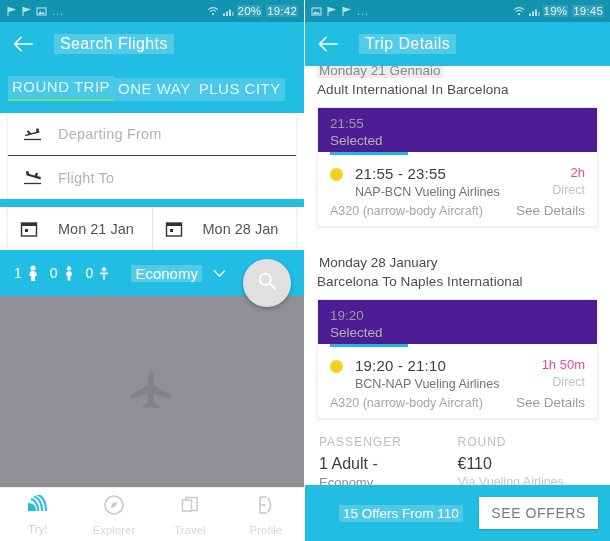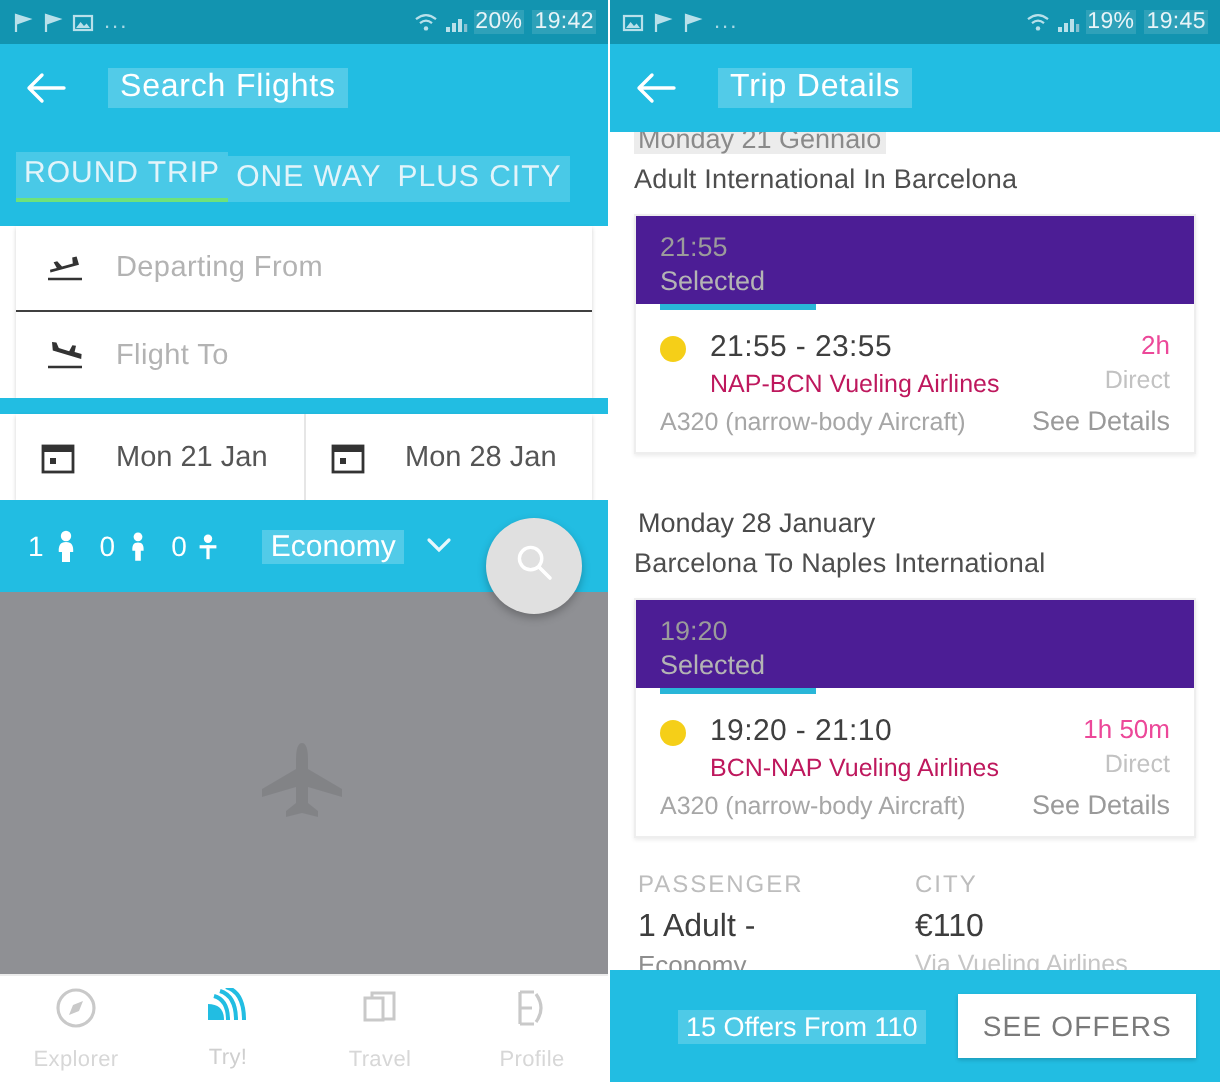--- a/index.html
+++ b/index.html
@@ -127,21 +127,21 @@
     font-size: 13.5px; color: #b4b4b4; margin-top: 2px;
     display: inline-block; padding-bottom: 4px;
   }
   .card-tab-underline { height: 3px; background: #29b6d8; width: 78px; margin-left: 12px; }
 
   .card-body { padding: 10px 12px 8px 12px; }
   .card-main { display: flex; align-items: flex-start; }
   .dot { width: 13px; height: 13px; border-radius: 50%; background: #f5cf18; margin-top: 3px; flex: 0 0 13px; }
   .card-mid { margin-left: 12px; flex: 1; }
   .card-time { font-size: 15px; color: #3f3f3f; letter-spacing: .2px; }
-  .card-sub { font-size: 12.5px; color: #be185d; margin-top: 3px; }
+  .card-sub { font-size: 12.5px; color: #737373; margin-top: 3px; }
   .card-right { text-align: right; }
   .card-dur { font-size: 13px; color: #ec4899; }
   .card-direct { font-size: 12.5px; color: #c2c2c2; margin-top: 3px; }
   .card-foot { display: flex; justify-content: space-between; align-items: baseline; margin-top: 4px; }
   .card-aircraft { font-size: 12.5px; color: #a6a6a6; }
   .see-details { font-size: 13.5px; color: #9a9a9a; }
 
   .summary { display: flex; padding: 16px 14px 12px 14px; }
   .sum-col { flex: 1; }
   .sum-lab { font-size: 12px; color: #bdbdbd; letter-spacing: 1px; }
@@ -321,39 +321,39 @@
     <div class="fab">
       <span>
         <svg width="20" height="20" viewBox="0 0 20 20">
             <circle cx="8.3" cy="8.3" r="5.6" fill="none" stroke="#ffffff" stroke-width="1.7"></circle>
             <path d="M12.6 12.6 L18 18" stroke="#ffffff" stroke-width="1.8" stroke-linecap="round"></path>
           </svg>
       </span>
     </div>
 
     <div class="bottomnav">
-      <div class="nav-item">
-        <span>
-          <svg width="22" height="22" viewBox="0 0 22 22">
-              <circle cx="11" cy="11" r="9" fill="none" stroke="#c9c9c9" stroke-width="1.6"></circle>
-              <path d="M14.5 7.5 L9.5 9.5 L7.5 14.5 L12.5 12.5 Z" fill="#c9c9c9"></path>
-            </svg>
-        </span>
-        <span class="nav-label">Explorer</span>
-      </div>
       <div class="nav-item active">
         <span>
           <svg width="26" height="20" viewBox="0 0 26 20">
               <path d="M3 16 L11 16 Q11 8 3 8 Z" fill="#22bde2"></path>
               <path d="M13 16 Q13 6 6 4" stroke="#22bde2" stroke-width="2" fill="none"></path>
               <path d="M17 16 Q17 4 9 1.5" stroke="#22bde2" stroke-width="2" fill="none"></path>
               <path d="M21 16 Q21 2 12 -0.5" stroke="#22bde2" stroke-width="2" fill="none"></path>
             </svg>
         </span>
         <span class="nav-label">Try!</span>
+      </div>
+      <div class="nav-item">
+        <span>
+          <svg width="22" height="22" viewBox="0 0 22 22">
+              <circle cx="11" cy="11" r="9" fill="none" stroke="#c9c9c9" stroke-width="1.6"></circle>
+              <path d="M14.5 7.5 L9.5 9.5 L7.5 14.5 L12.5 12.5 Z" fill="#c9c9c9"></path>
+            </svg>
+        </span>
+        <span class="nav-label">Explorer</span>
       </div>
       <div class="nav-item">
         <span>
           <svg width="22" height="22" viewBox="0 0 22 22">
               <rect x="7" y="3.5" width="11" height="13" fill="none" stroke="#c9c9c9" stroke-width="1.5"></rect>
               <rect x="3.5" y="6" width="9" height="11" fill="#ffffff" stroke="#c9c9c9" stroke-width="1.5"></rect>
             </svg>
         </span>
         <span class="nav-label">Travel</span>
       </div>
@@ -483,21 +483,21 @@
         </div>
       </div>
 
       <div class="summary">
         <div class="sum-col">
           <div class="sum-lab">PASSENGER</div>
           <div class="sum-val">1 Adult -</div>
           <div class="sum-sub">Economy</div>
         </div>
         <div class="sum-col">
-          <div class="sum-lab">CITY</div>
+          <div class="sum-lab">ROUND</div>
           <div class="sum-val">€110</div>
           <div class="sum-sub sum-sub-light">Via Vueling Airlines</div>
         </div>
       </div>
 
     </div>
 
     <div class="bottombar">
       <span class="offers-text">15 Offers From 110</span>
       <span class="see-offers-btn">SEE OFFERS</span>

